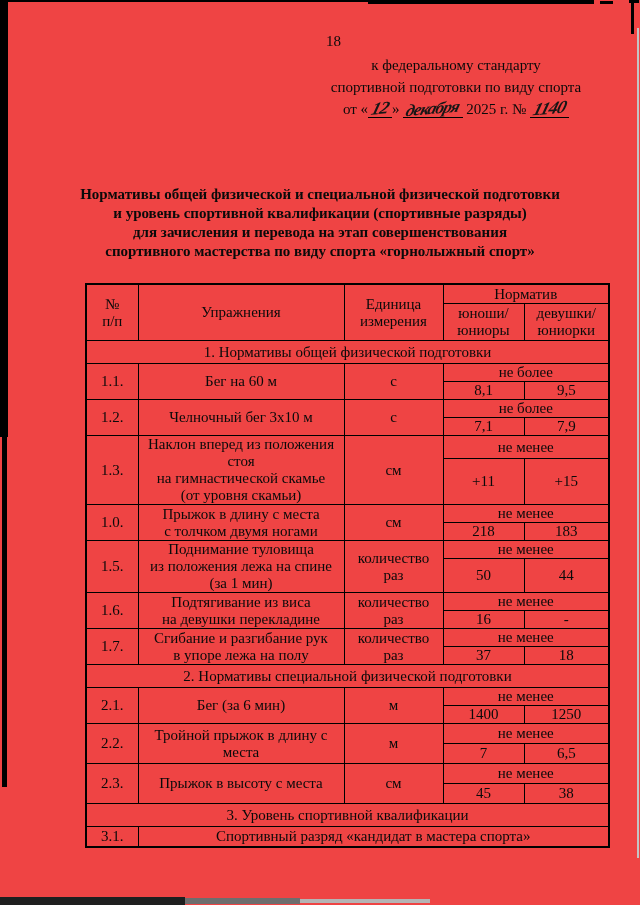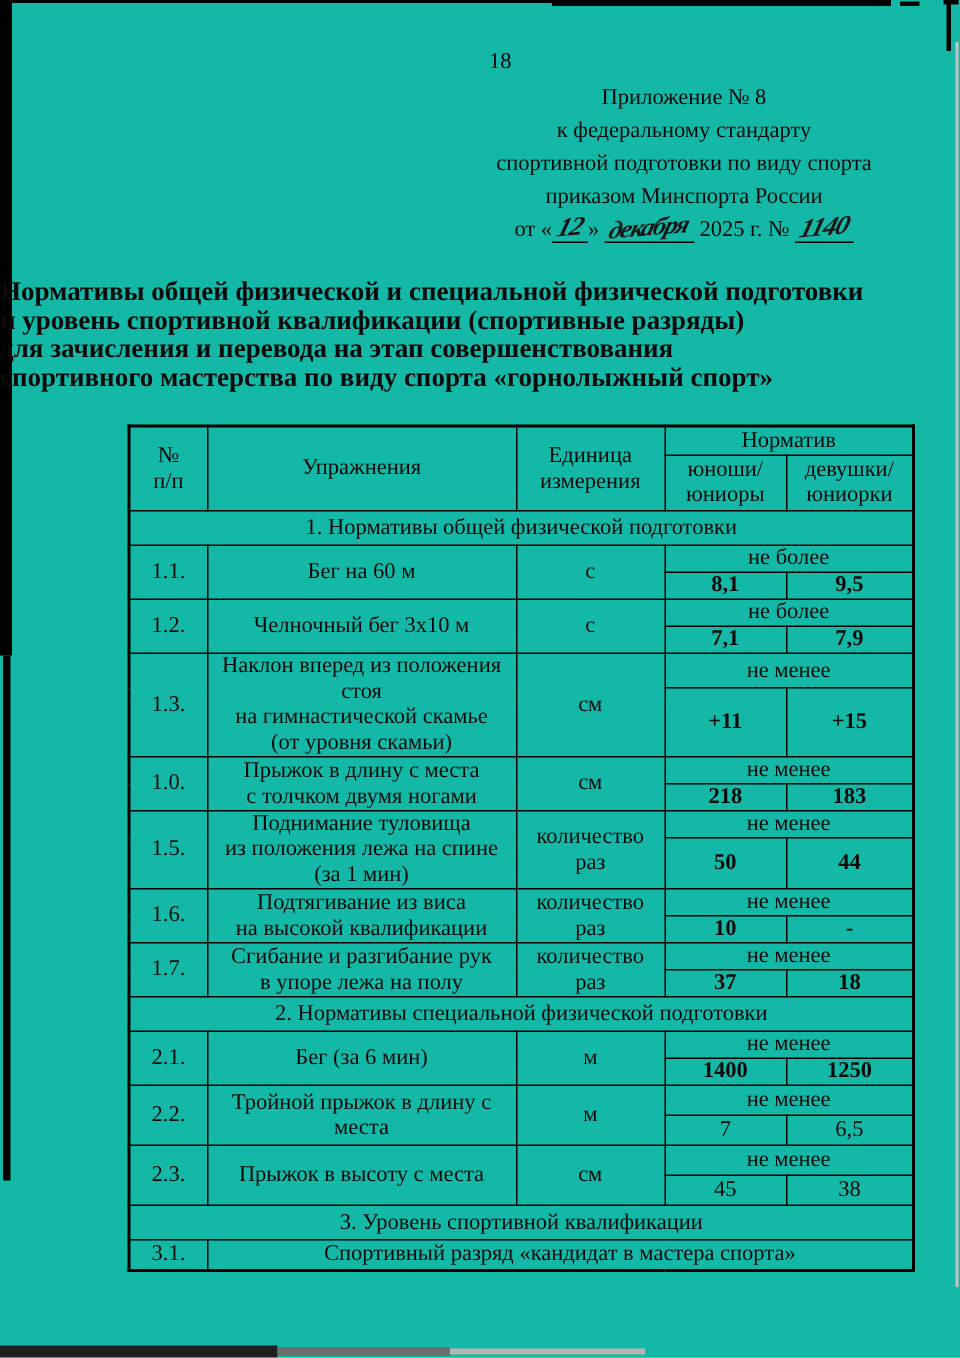--- a/index.html
+++ b/index.html
@@ -1,19 +1,19 @@
 <!DOCTYPE html>
 <html><head>
 <meta charset="utf-8">
 <style>
   html,body{margin:0;padding:0;}
   .page{
     position:relative;
     width:640px;height:905px;
-    background:#14b8a6;
+    background:#ef4444;
     font-family:"Liberation Serif", serif;
     color:#0a0a0a;
     overflow:hidden;
   }
   
   .artifact{position:absolute;background:#000;}
   .a-left-bar{left:0;top:0;width:8px;height:437px;}
   .a-left-bar2{left:2px;top:437px;width:5px;height:350px;}
   .a-top-line{left:8px;top:0;width:360px;height:2px;}
   .a-top-line2{left:368px;top:0;width:226px;height:4px;}
@@ -36,40 +36,40 @@
   .hand{
     display:inline-block;
     font-style:italic;font-weight:bold;
     transform:skewX(-20deg) rotate(-5deg);
     font-size:18px;letter-spacing:-1px;color:#161616;
   }
   .hand-month{font-size:17px;}
   
   .doc-title{
     position:absolute;top:185px;left:0;width:640px;
-    text-align:left;font-weight:bold;font-size:18px;line-height:19px;
+    text-align:center;font-weight:bold;font-size:15px;line-height:19px;
     white-space:pre-line;
   }
   
   .norm-table-wrap{position:absolute;top:283px;left:85px;}
   table.norm{
     border-collapse:collapse;table-layout:fixed;width:523px;
     font-size:15px;
   }
   table.norm td{
     border:1px solid #000;
     text-align:center;vertical-align:middle;
     padding:0 3px;line-height:17px;
     white-space:pre-line;
     overflow:hidden;
   }
   table.norm{border:2px solid #000;}
   td.section{height:22px;line-height:21px;margin-left:20px;}
   td.cond{height:16px;line-height:16px;}
-  td.val{height:17px;font-weight:bold;}
+  td.val{height:17px;}
   td.cond-tall{height:19px;line-height:18px;}
   td.val-tall{height:19px;}
   td.qual-row{height:19px;line-height:18px;margin-top:10px;}
   tr.hdr-top td{line-height:17px;}
   td.hdr-norm{height:18px;line-height:17px;}
   td.hdr-sub{height:36px;margin-top:37px;}
 </style>
 </head>
 <body>
 
@@ -83,24 +83,22 @@
   <div class="artifact a-tr-corner"></div>
   <div class="artifact a-tr-tick"></div>
   <div class="artifact a-right-gray"></div>
   <div class="artifact a-bot-1"></div>
   <div class="artifact a-bot-2"></div>
   <div class="artifact a-bot-3"></div>
 
   <div class="page-number">18</div>
 
   <div class="appendix">
-    <div>Приложение № 8</div>
     <div>к федеральному стандарту</div>
     <div>спортивной подготовки по виду спорта</div>
-    <div>приказом Минспорта России</div>
     <div class="date-line"><span>от «</span><span class="hw-wrap"><span class="hand">12</span></span><span>» </span><span class="hw-wrap"><span class="hand hand-month">декабря</span></span><span> 2025 г. № </span><span class="hw-wrap"><span class="hand">1140</span></span></div>
   </div>
 
   <div class="doc-title">Нормативы общей физической и специальной физической подготовки
 и уровень спортивной квалификации (спортивные разряды)
 для зачисления и перевода на этап совершенствования
 спортивного мастерства по виду спорта «горнолыжный спорт»</div>
 
   <div class="norm-table-wrap">
     <table class="norm">
@@ -189,27 +187,27 @@
           <td colspan="2" class="cond">не менее</td>
         </tr>
         <tr>
           <td class="val" style="height:32px">50</td>
           <td class="val" style="height:32px">44</td>
         </tr>
 
         <tr>
           <td rowspan="2">1.6.</td>
           <td rowspan="2">Подтягивание из виса
-на высокой квалификации</td>
+на девушки перекладине</td>
           <td rowspan="2">количество
 раз</td>
           <td colspan="2" class="cond">не менее</td>
         </tr>
         <tr>
-          <td class="val">10</td>
+          <td class="val">16</td>
           <td class="val">-</td>
         </tr>
 
         <tr>
           <td rowspan="2">1.7.</td>
           <td rowspan="2">Сгибание и разгибание рук
 в упоре лежа на полу</td>
           <td rowspan="2">количество
 раз</td>
           <td colspan="2" class="cond">не менее</td>

